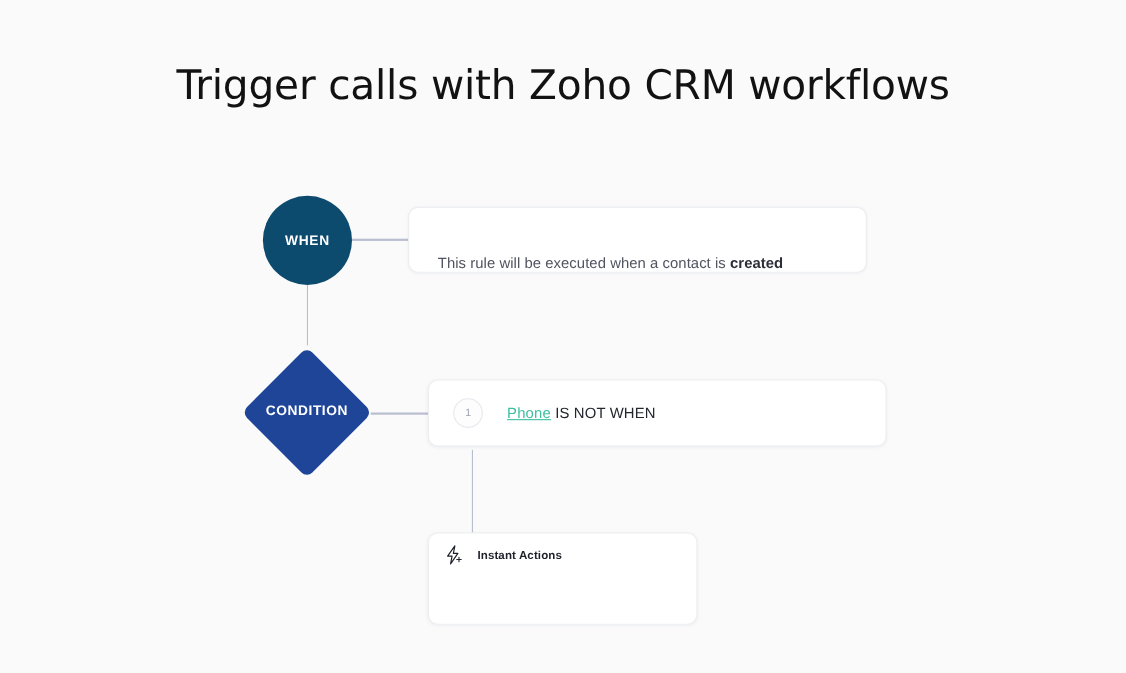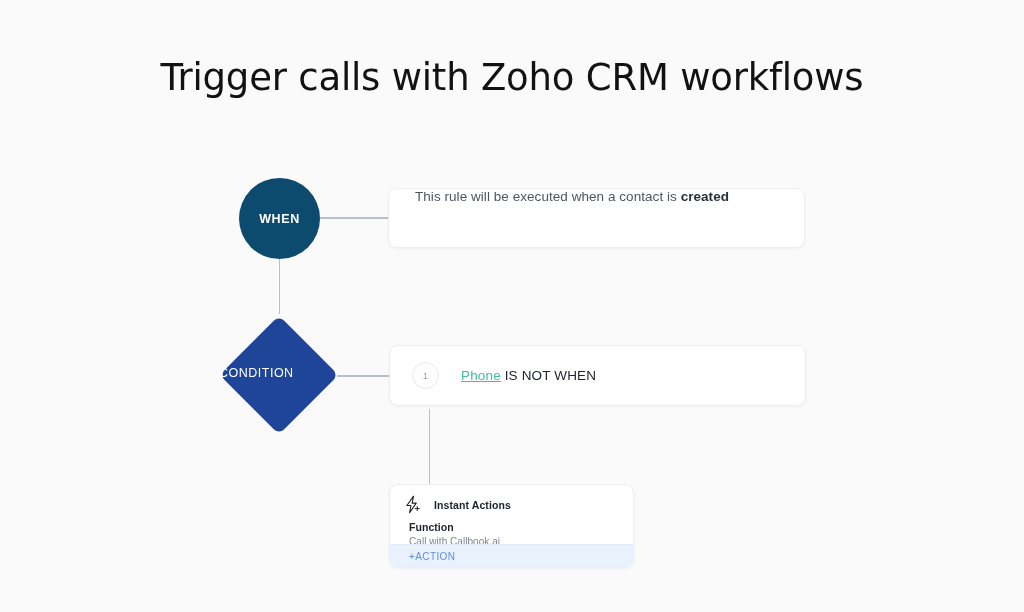--- a/index.html
+++ b/index.html
@@ -96,45 +96,46 @@
     height: 84px;
     background: #1e4598;
     border-radius: 7px;
     transform: rotate(45deg);
   }
   .condition-label {
     position: absolute;
     left: 219px;
     top: 366px;
     width: 120px;
+    text-align: center;
     color: #ffffff;
     font-size: 12.5px;
-    font-weight: 400;
+    font-weight: 700;
     letter-spacing: 0.5px;
     pointer-events: none;
   }
 
   
   .card {
     position: absolute;
     background: #ffffff;
     border: 1px solid #eceef2;
     border-radius: 9px;
     box-shadow: 0 1px 3px rgba(25, 35, 70, 0.05);
     box-sizing: border-box;
   }
 
   
   .card-when-rule {
-    left: 388px;
+    left: 371px;
     top: 188px;
     width: 417px;
     height: 60px;
     display: flex;
-    align-items: flex-start;
+    align-items: flex-end;
   }
   .rule-text {
     padding-left: 26px;
     font-size: 13.5px;
     color: #4f5460;
     letter-spacing: 0.05px;
   }
   .rule-text .strong {
     font-weight: 700;
     color: #2c2f38;
@@ -275,24 +276,17 @@
   <div class="card card-actions">
     <div class="actions-body">
       <div class="actions-head">
         <svg class="bolt-icon" viewBox="0 0 20 22">
           <path d="M11.2 1.2 L3.4 12.2 L8.2 12.2 L6.6 20.6 L14.4 9.4 L9.6 9.4 Z" fill="none" stroke="#1d2129" stroke-width="1.25" stroke-linejoin="round"></path>
           <path d="M15.6 13.4 L15.6 18.2 M13.2 15.8 L18 15.8" stroke="#1d2129" stroke-width="1.15" stroke-linecap="round"></path>
         </svg>
         <span class="actions-head-label">Instant Actions</span>
       </div>
 
-      <div class="action-item">
-        <div class="action-title">Function</div>
-        <div class="action-sub">Call with Callbook.ai</div>
-      </div>
     </div>
 
-    <div class="add-action-row">
-      <span class="add-action-label">+ACTION</span>
-    </div>
   </div>
 
 </div>
 
 </body></html>

